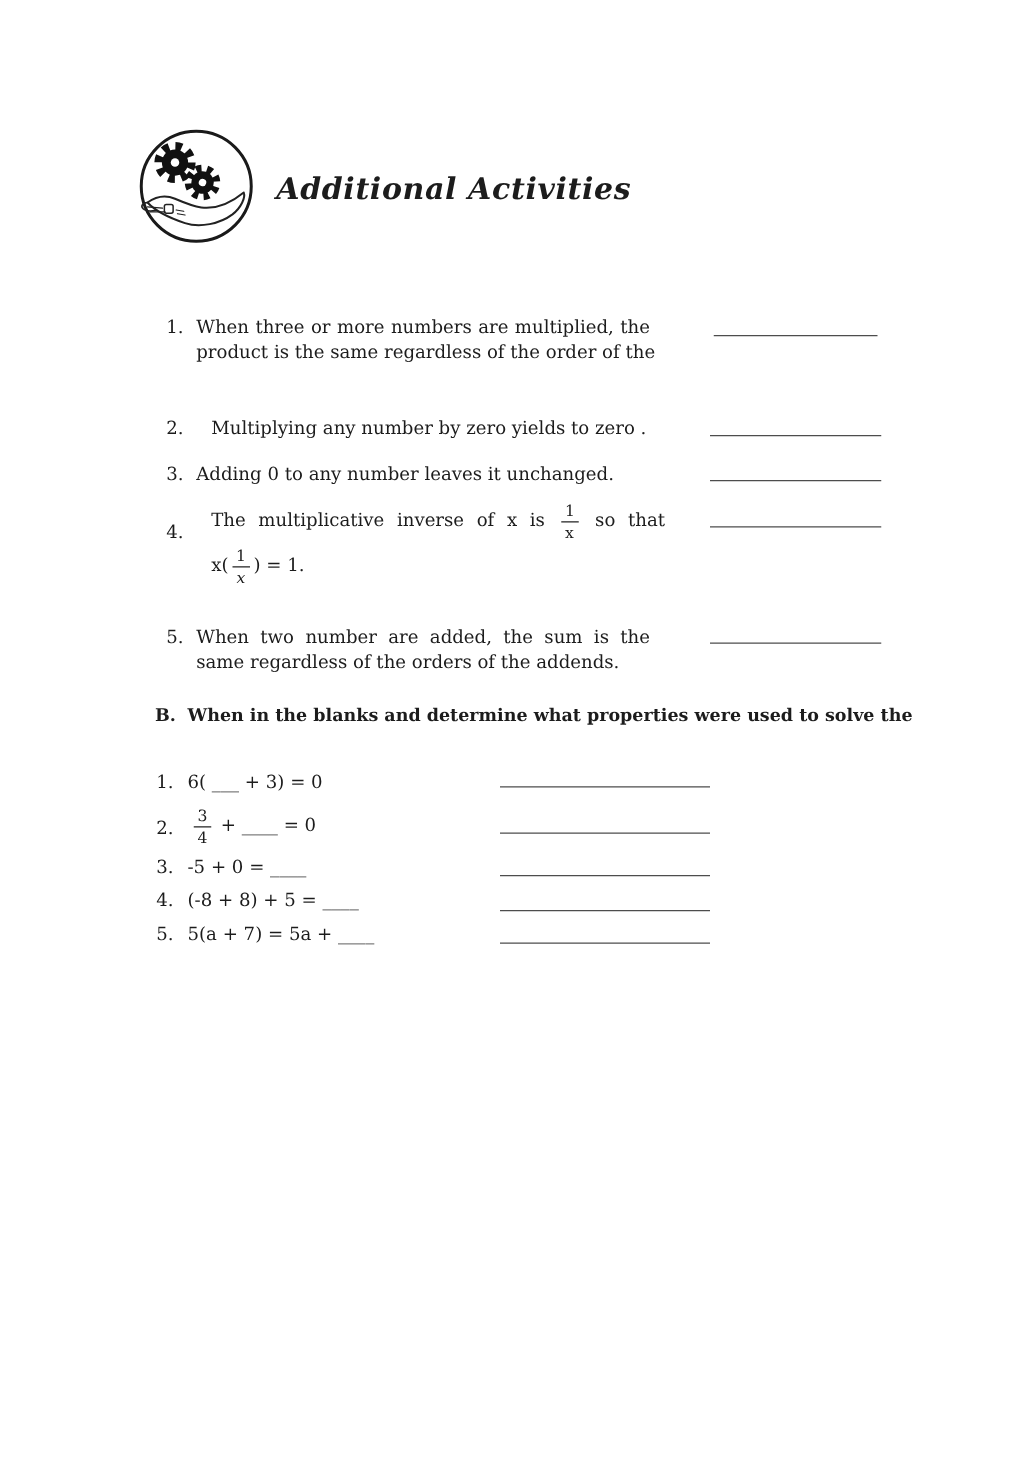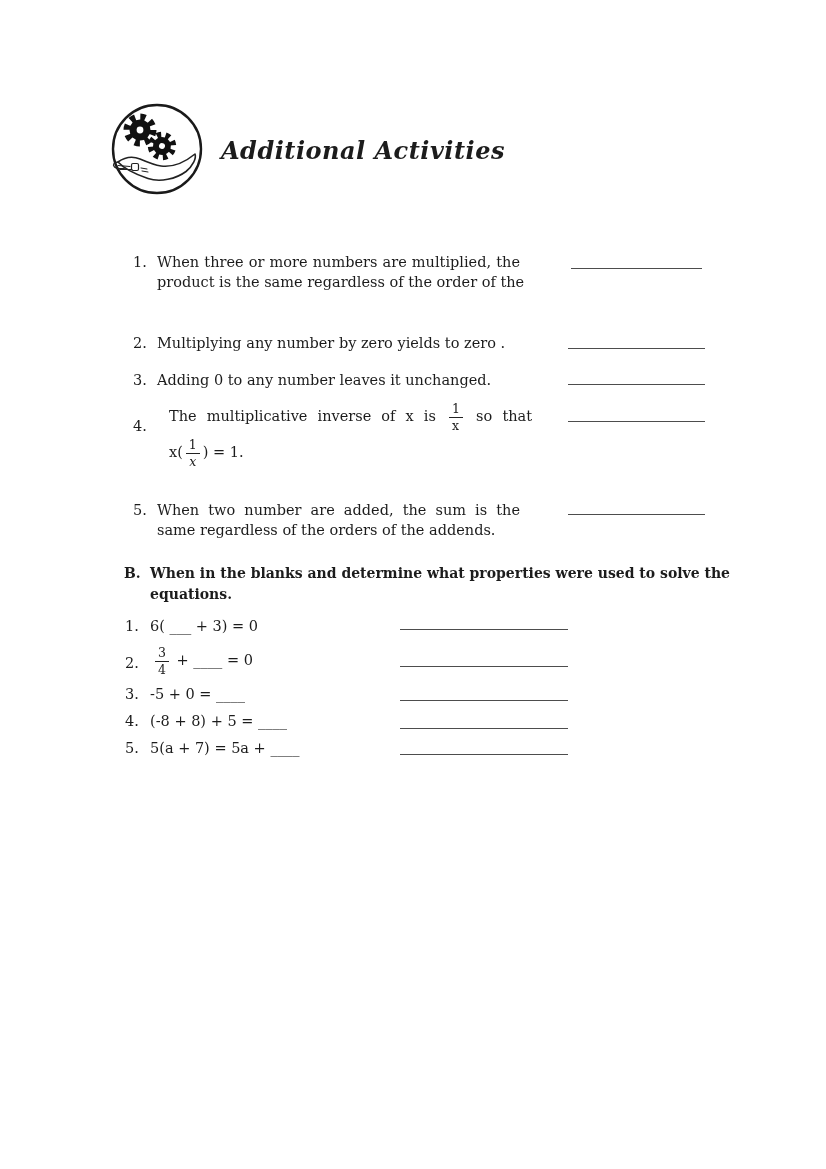--- a/index.html
+++ b/index.html
@@ -62,21 +62,21 @@
 
 
   <div class="num" style="left:133px;top:252px;">1.</div>
   <div class="para" style="left:157px;top:252px;width:363px;">
     <div class="jl">When three or more numbers are multiplied, the</div>
     <div class="jl">product is the same regardless of the order of the</div>
   </div>
   <div class="blank" style="left:571px;top:268px;width:131px;"></div>
 
   <div class="num" style="left:133px;top:333px;">2.</div>
-  <div class="para" style="left:157px;top:333px;width:363px;">
+  <div class="para" style="left:169px;top:333px;width:363px;">
     <div class="ll">Multiplying any number by zero yields to zero .</div>
   </div>
   <div class="blank" style="left:568px;top:348px;width:137px;"></div>
 
   <div class="num" style="left:133px;top:370px;">3.</div>
   <div class="para" style="left:157px;top:370px;width:363px;">
     <div class="ll">Adding 0 to any number leaves it unchanged.</div>
   </div>
   <div class="blank" style="left:568px;top:384px;width:137px;"></div>
 
@@ -94,21 +94,20 @@
 
   <div class="num" style="left:133px;top:500px;">5.</div>
   <div class="para" style="left:157px;top:500px;width:363px;">
     <div class="jl">When two number are added, the sum is the</div>
     <div class="ll">same regardless of the orders of the addends.</div>
   </div>
   <div class="blank" style="left:568px;top:514px;width:137px;"></div>
 
   <div class="sec-head" style="left:124px;top:563px;">
     <div><span class="sec-label">B.</span><span>When in the blanks and determine what properties were used to solve the</span></div>
-    <div style="margin-left:26px;">equations.</div>
   </div>
 
   <div class="num" style="left:125px;top:616px;">1.</div>
   <div class="eq" style="left:150px;top:616px;">6( ___ + 3) = 0</div>
   <div class="blank" style="left:400px;top:629px;width:168px;"></div>
 
   <div class="num" style="left:125px;top:653px;">2.</div>
   <div class="eq" style="left:152px;top:646px;"><span class="frac"><span class="fn">3</span><span class="fd">4</span></span>
     <span>+ ____ = 0</span>
   </div>

